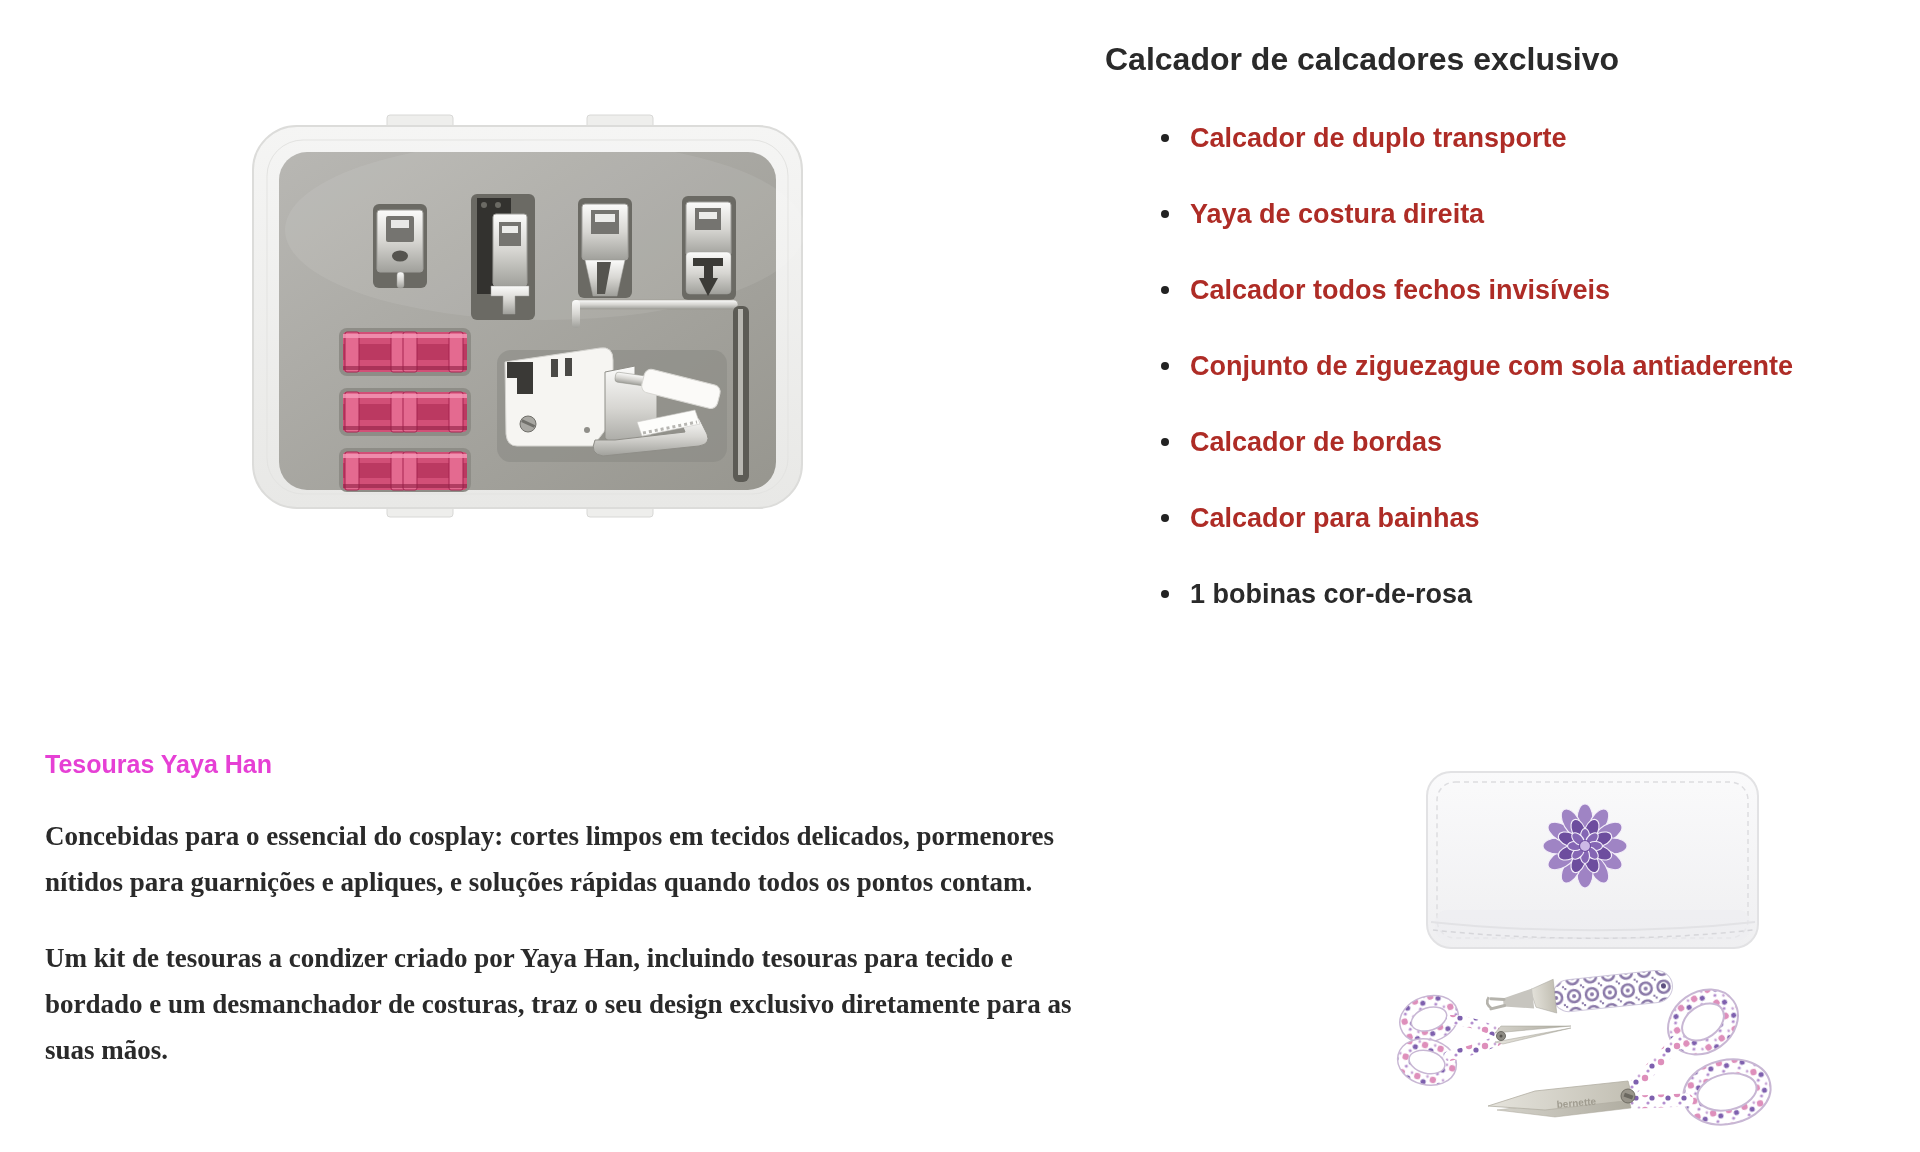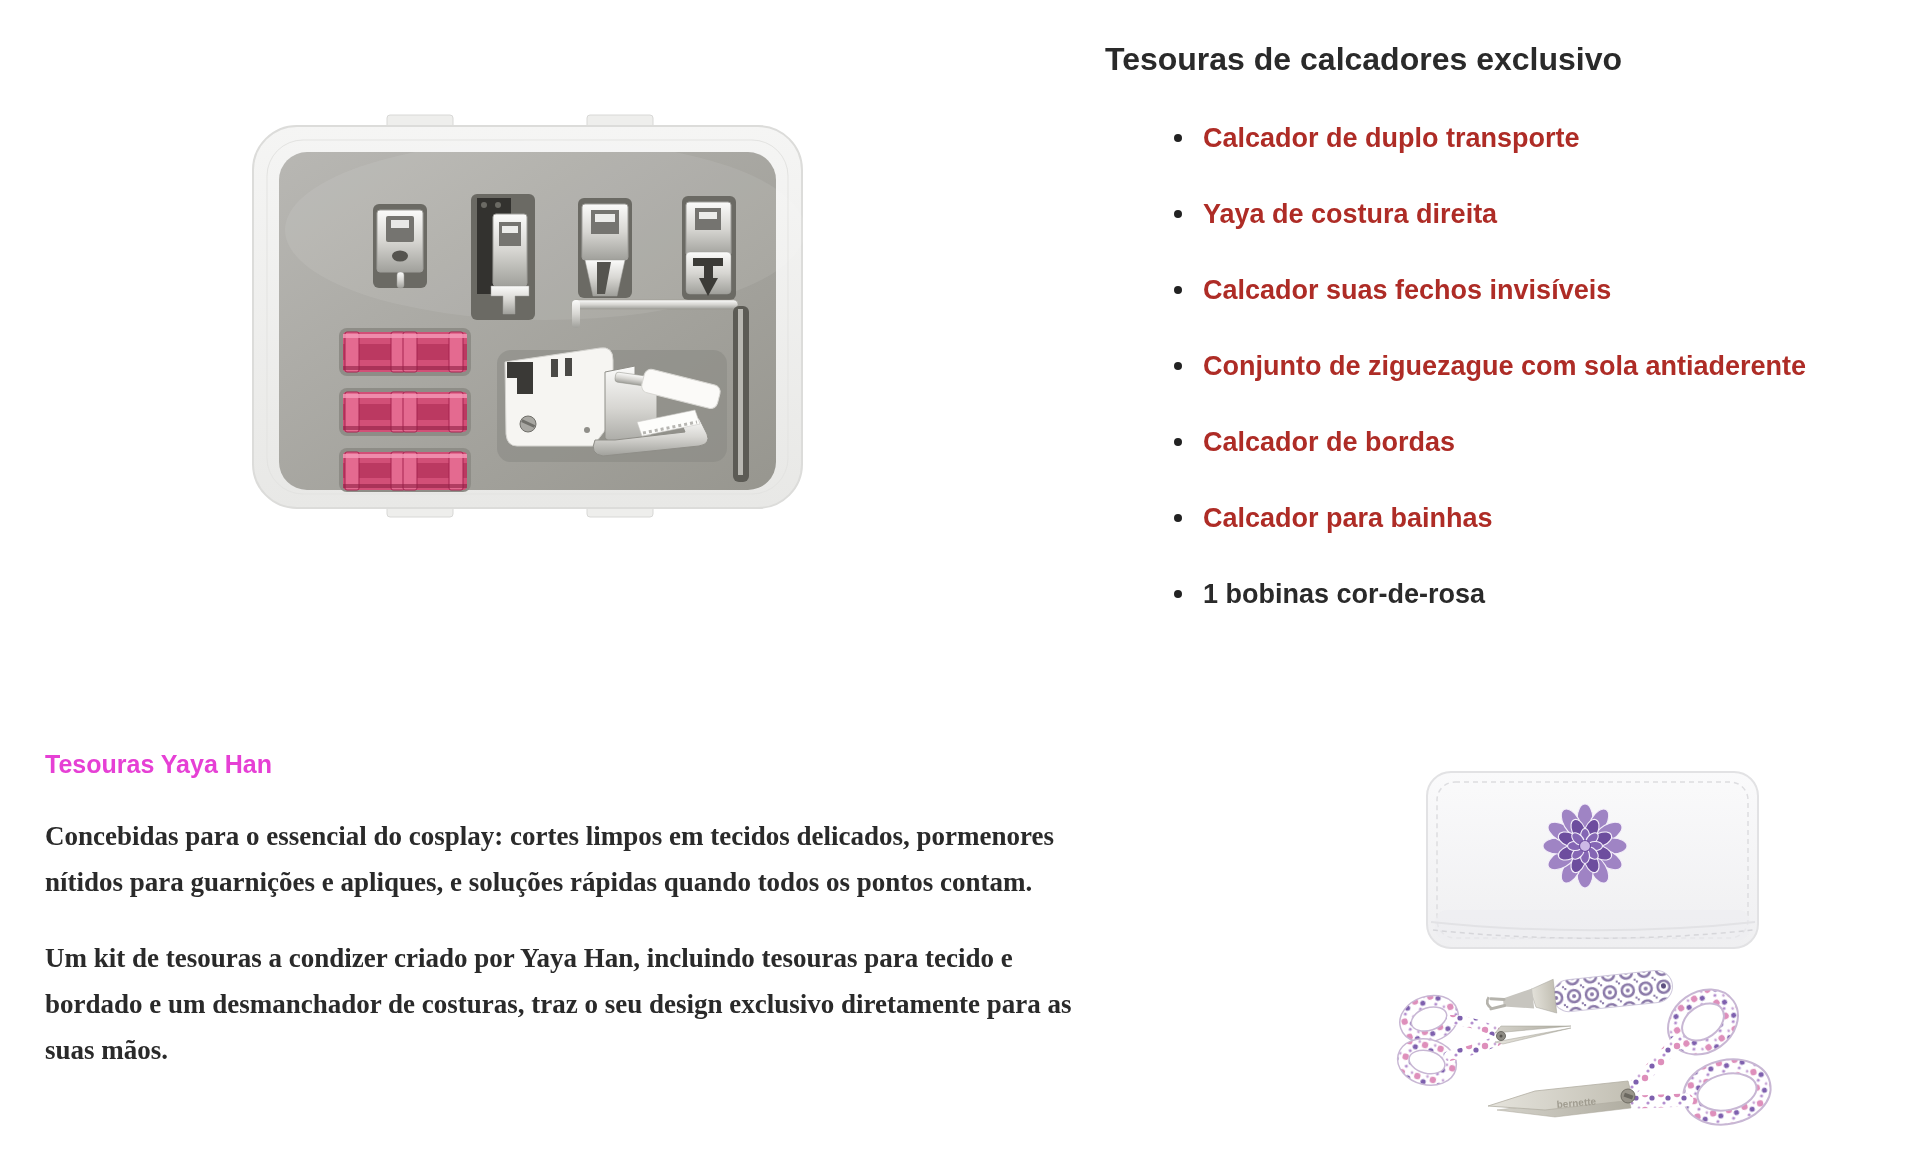--- a/index.html
+++ b/index.html
@@ -7,21 +7,21 @@
     width:1920px;height:1152px;position:relative;overflow:hidden;
     background:#ffffff;
     font-family:"Liberation Sans","DejaVu Sans",sans-serif;
     font-weight:bold;color:#2a2a2a;
   }
   .case-figure{position:absolute;left:245px;top:110px;width:565px;height:412px;}
   .kit-figure{position:absolute;left:1385px;top:770px;width:500px;height:380px;}
 
   .features{position:absolute;left:1105px;top:40px;width:790px;}
   .features h3{font-size:32px;line-height:38px;margin:0 0 26px 0;color:#2a2a2a;}
-  .features ul{list-style:none;margin:16px;padding:16px 0 0 82px;}
+  .features ul{list-style:none;margin:3px;padding:16px 0 0 82px;}
   .features li{position:relative;font-size:27px;line-height:36px;margin-bottom:40px;color:#2a2a2a;}
   .features li::before{content:"";position:absolute;left:-29px;top:14px;width:8px;height:8px;border-radius:50%;background:#222222;}
   .features li .hl{color:#ae2c26;}
 
   .scissors-section{position:absolute;left:45px;top:745px;width:1035px;}
   .scissors-section h3{font-size:25px;line-height:38px;margin:0;color:#e640d5;}
   .scissors-section p{font-size:27px;line-height:46px;margin:30px 0 0 0;color:#2a2a2a;font-family:Liberation Serif, serif;}
 </style>
 </head>
 <body>
@@ -152,25 +152,25 @@
       <rect x="370" y="266" width="60" height="10" rx="3" fill="url(#metal)" stroke="#8f8e88" stroke-width="0.5" transform="rotate(8 400 271)"></rect>
       <rect x="398" y="258" width="78" height="24" rx="7" fill="#fbfaf8" stroke="#d8d7d3" transform="rotate(14 400 270)"></rect>
       <path d="M350,330 q-6,14 8,16 l96,-10 q12,-2 8,-12 l-8,-16 l-18,4 l4,10 l-70,8 Z" fill="url(#metal)" stroke="#8f8e88"></path>
       <polygon points="392,312 450,300 455,314 397,326" fill="#fdfdfb" stroke="#c9c8c4" stroke-width="0.6"></polygon>
       <line x1="398" y1="323" x2="452" y2="312" stroke="#b7b6b2" stroke-width="3" stroke-dasharray="3,3"></line>
     </g>
   </svg>
 </div>
 
 <section class="features">
-  <h3>Tesouras de calcadores exclusivo</h3>
+  <h3>Calcador de calcadores exclusivo</h3>
   <ul>
     <li><span class="hl">Calcador de duplo transporte</span></li>
     <li><span class="hl">Yaya de costura direita</span></li>
-    <li><span class="hl">Calcador suas fechos invisíveis</span></li>
+    <li><span class="hl">Calcador todos fechos invisíveis</span></li>
     <li><span class="hl">Conjunto de ziguezague com sola antiaderente</span></li>
     <li><span class="hl">Calcador de bordas</span></li>
     <li><span class="hl">Calcador para bainhas</span></li>
     <li><span>1 bobinas cor-de-rosa</span></li>
   </ul>
 </section>
 
 <section class="scissors-section">
   <h3>Tesouras Yaya Han</h3>
   <p>Concebidas para o essencial do cosplay: cortes limpos em tecidos delicados, pormenores nítidos para guarnições e apliques, e soluções rápidas quando todos os pontos contam.</p>

